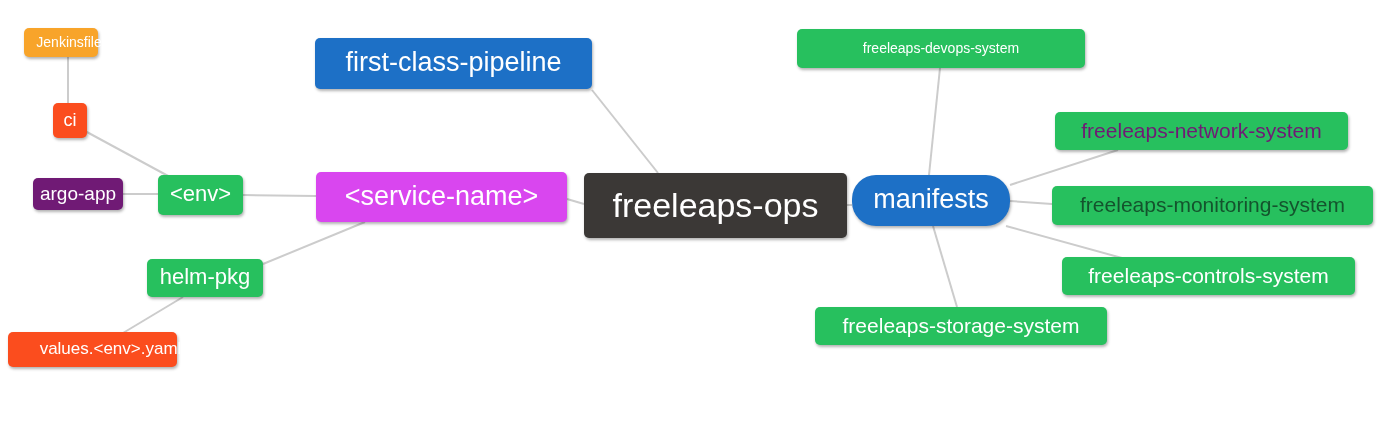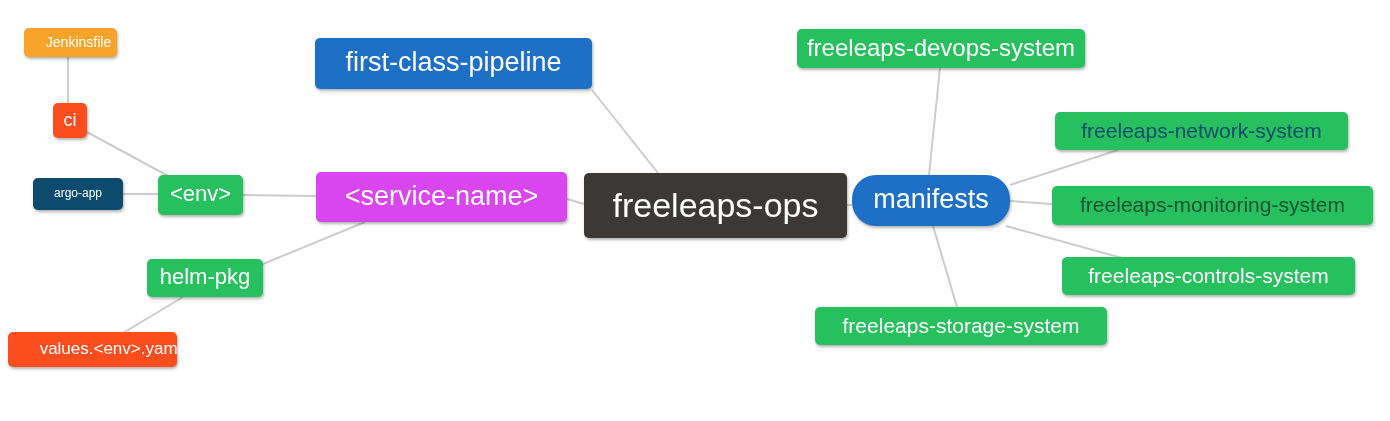--- a/index.html
+++ b/index.html
@@ -69,22 +69,22 @@
       <line x1="933" y1="226" x2="957" y2="307" stroke="#cccccc" stroke-width="2"></line>
     </svg>
   <div id="node-layer">
       <div class="node" style="left: 584px; top: 173px; width: 263px; height: 65px; background: rgb(59, 56, 54); color: rgb(255, 255, 255); font-size: 34px;">freeleaps-ops</div>
       <div class="node" style="left: 315px; top: 38px; width: 277px; height: 51px; background: rgb(29, 112, 198); color: rgb(255, 255, 255); font-size: 27px;">first-class-pipeline</div>
       <div class="node" style="left: 316px; top: 172px; width: 251px; height: 50px; background: #d946ef; color: rgb(255, 255, 255); font-size: 27px;">&lt;service-name&gt;</div>
       <div class="node" style="left: 852px; top: 175px; width: 158px; height: 51px; background: rgb(29, 112, 198); color: rgb(255, 255, 255); font-size: 27px; border-radius: 24px;">manifests</div>
       <div class="node" style="left: 158px; top: 175px; width: 85px; height: 40px; background: rgb(39, 192, 94); color: rgb(255, 255, 255); font-size: 22px;">&lt;env&gt;</div>
       <div class="node" style="left: 147px; top: 259px; width: 116px; height: 38px; background: rgb(39, 192, 94); color: rgb(255, 255, 255); font-size: 22px;">helm-pkg</div>
       <div class="node" style="left: 53px; top: 103px; width: 34px; height: 35px; background: rgb(251, 77, 30); color: rgb(255, 255, 255); font-size: 18px;">ci</div>
-      <div class="node" style="left: 33px; top: 178px; width: 90px; height: 32px; background: #0c4a6e; color: rgb(255, 255, 255); font-size: 12px;">argo-app</div>
+      <div class="node" style="left: 33px; top: 178px; width: 90px; height: 32px; background: #701a75; color: rgb(255, 255, 255); font-size: 19px;">argo-app</div>
       <div class="node" style="left: 8px; top: 332px; width: 169px; height: 35px; background: rgb(251, 77, 30); color: rgb(255, 255, 255); font-size: 17px; padding-left: 36px;">values.&lt;env&gt;.yaml</div>
-      <div class="node" style="left: 24px; top: 28px; width: 93px; height: 29px; background: rgb(248, 164, 42); color: rgb(255, 255, 255); font-size: 14px; padding-left: 16px;">Jenkinsfile</div>
-      <div class="node" style="left: 797px; top: 29px; width: 288px; height: 39px; background: rgb(39, 192, 94); color: rgb(255, 255, 255); font-size: 24px;">freeleaps-devops-system</div>
-      <div class="node" style="left: 1055px; top: 112px; width: 293px; height: 38px; background: rgb(39, 192, 94); color: #0c4a6e; font-size: 21px;">freeleaps-network-system</div>
+      <div class="node" style="left: 24px; top: 28px; width: 74px; height: 29px; background: rgb(248, 164, 42); color: rgb(255, 255, 255); font-size: 14px; padding-left: 16px;">Jenkinsfile</div>
+      <div class="node" style="left: 797px; top: 29px; width: 288px; height: 39px; background: rgb(39, 192, 94); color: rgb(255, 255, 255); font-size: 14px;">freeleaps-devops-system</div>
+      <div class="node" style="left: 1055px; top: 112px; width: 293px; height: 38px; background: rgb(39, 192, 94); color: #701a75; font-size: 21px;">freeleaps-network-system</div>
       <div class="node" style="left: 1052px; top: 186px; width: 321px; height: 39px; background: rgb(39, 192, 94); color: #14532d; font-size: 21px;">freeleaps-monitoring-system</div>
       <div class="node" style="left: 1062px; top: 257px; width: 293px; height: 38px; background: rgb(39, 192, 94); color: rgb(255, 255, 255); font-size: 21px;">freeleaps-controls-system</div>
       <div class="node" style="left: 815px; top: 307px; width: 292px; height: 38px; background: rgb(39, 192, 94); color: rgb(255, 255, 255); font-size: 21px;">freeleaps-storage-system</div>
     </div>
 </div>
 
 </body></html>

